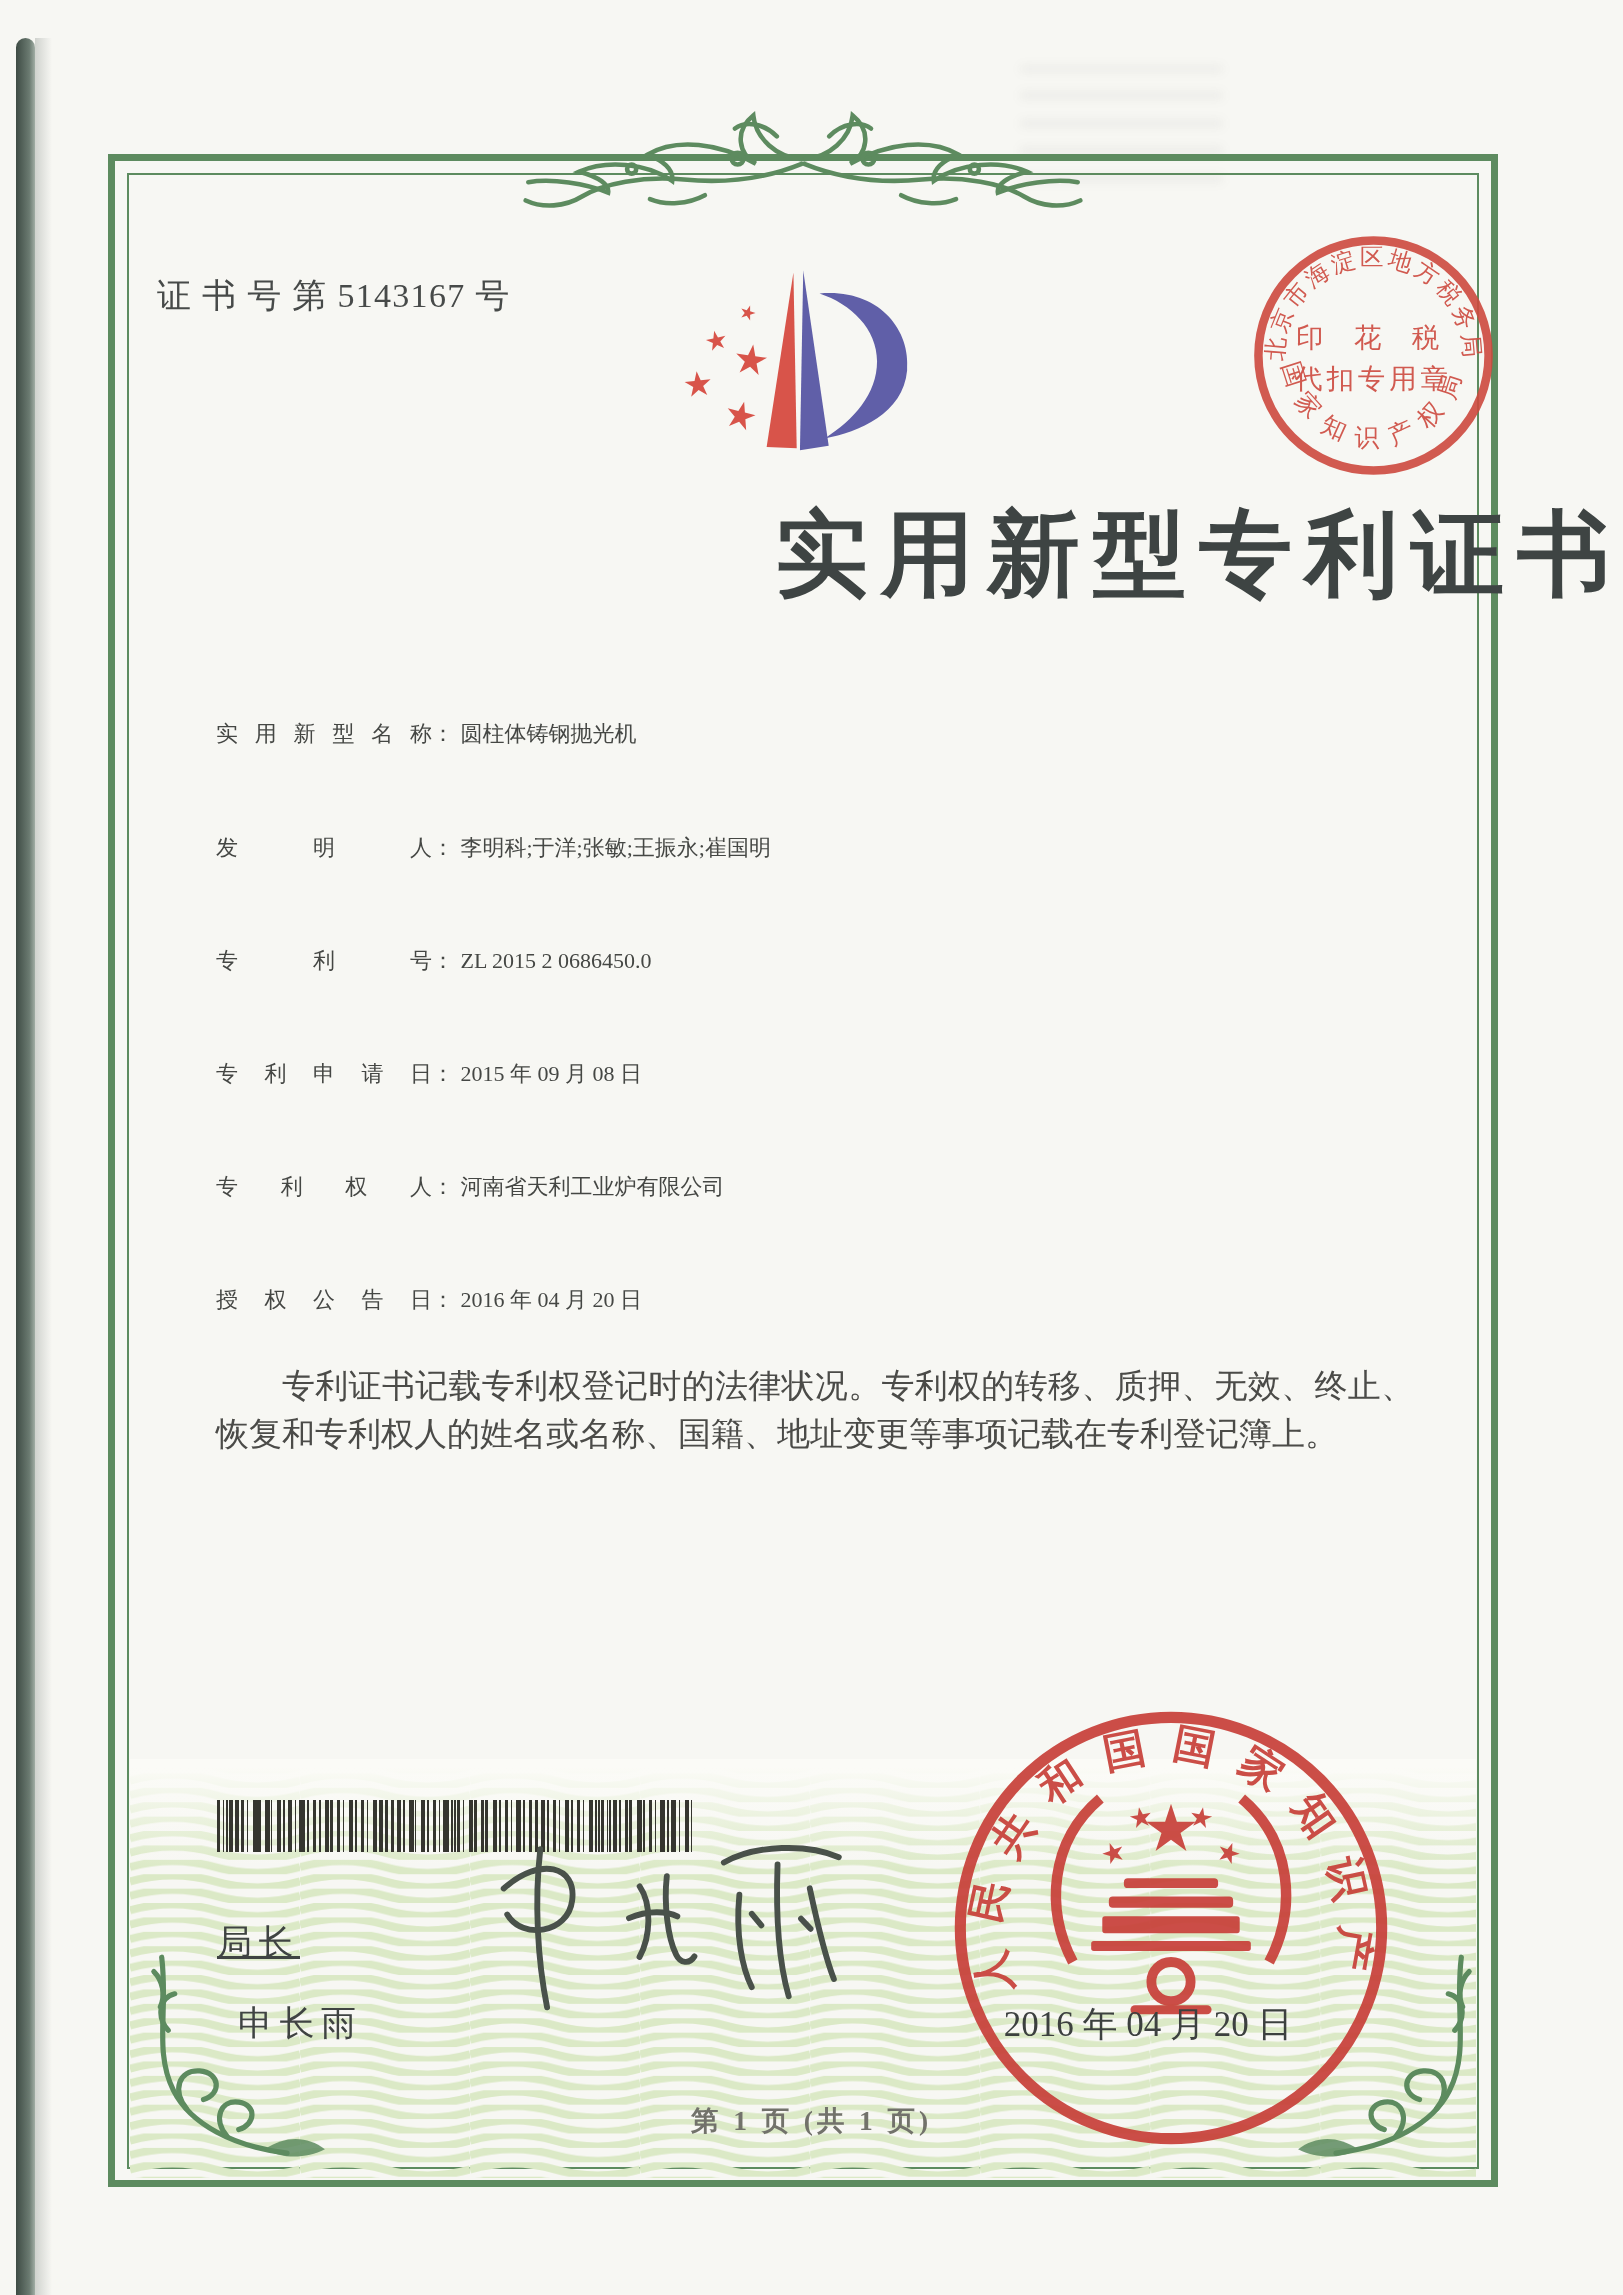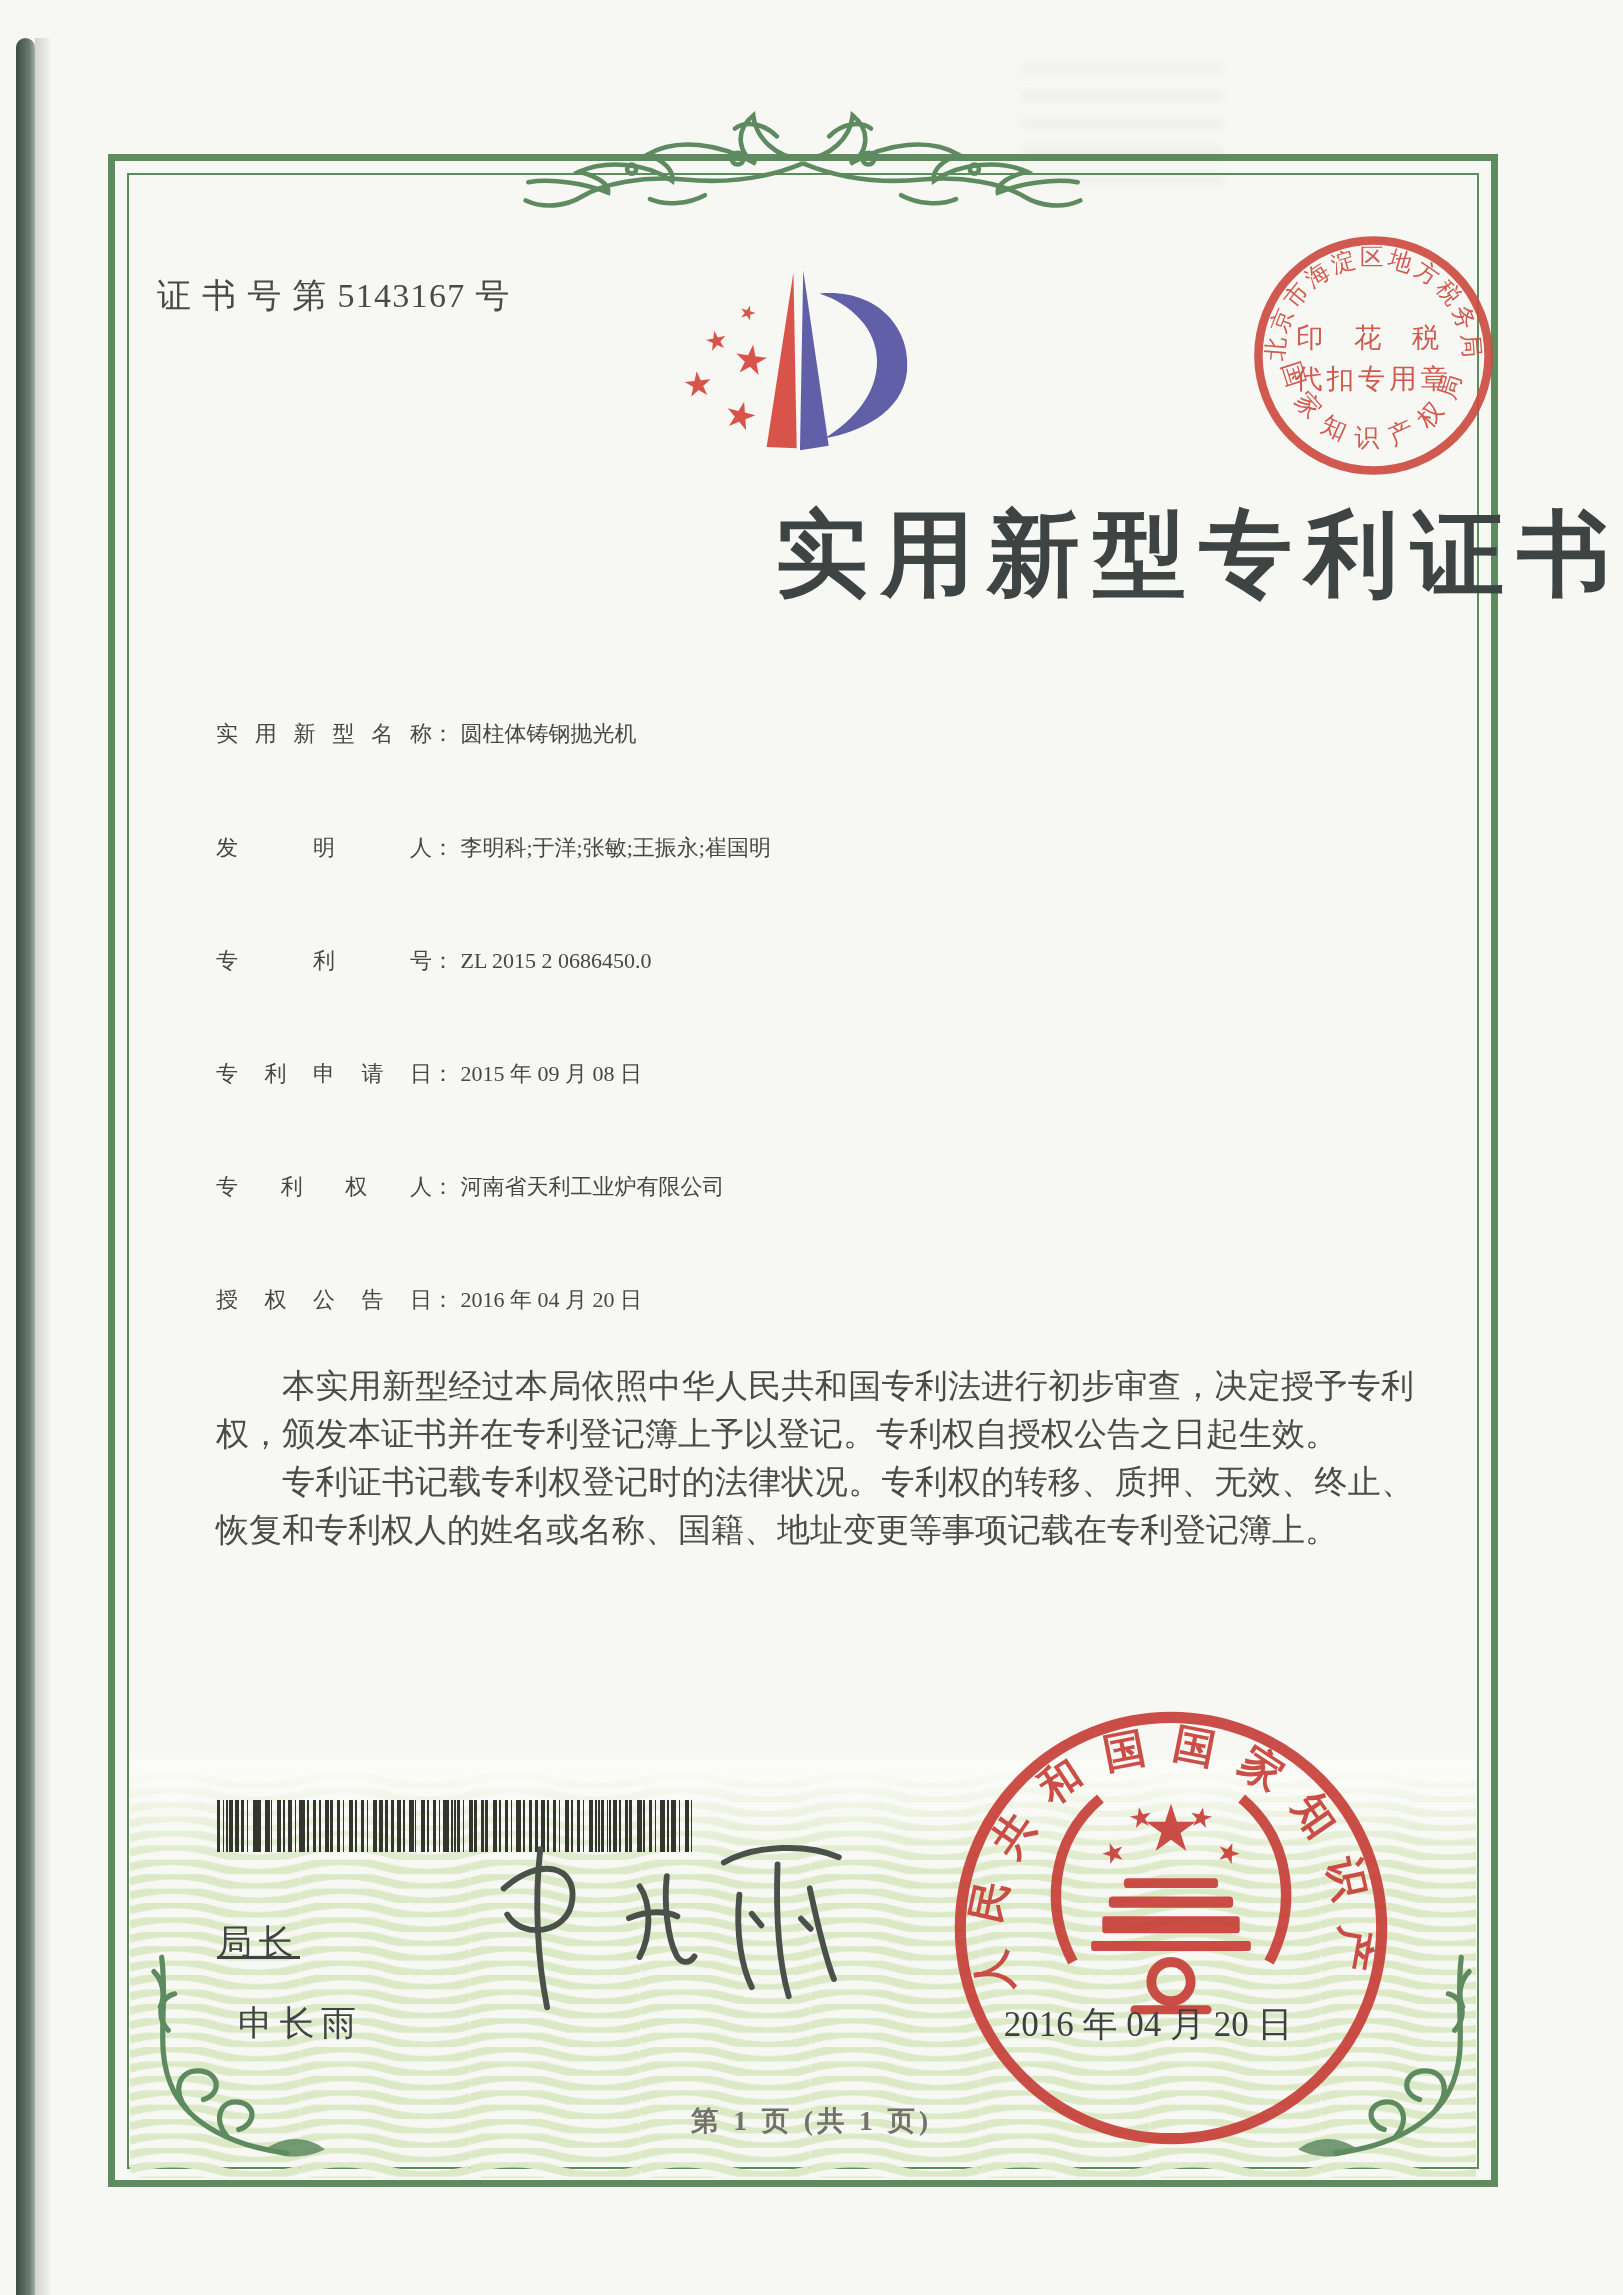--- a/index.html
+++ b/index.html
@@ -167,21 +167,20 @@
   <span class="lbl">专利申请日</span><span class="col">：</span><span class="val">2015 年 09 月 08 日</span>
 </div>
 <div class="abs field f5">
   <span class="lbl">专利权人</span><span class="col">：</span><span class="val">河南省天利工业炉有限公司</span>
 </div>
 <div class="abs field f6">
   <span class="lbl">授权公告日</span><span class="col">：</span><span class="val">2016 年 04 月 20 日</span>
 </div>
 
 <div class="abs paras">
-  <p>本实用新型经过本局依照中华人民共和国专利法进行初步审查，决定授予专利权，颁发本证书并在专利登记簿上予以登记。专利权自授权公告之日起生效。</p>
   <p>专利证书记载专利权登记时的法律状况。专利权的转移、质押、无效、终止、恢复和专利权人的姓名或名称、国籍、地址变更等事项记载在专利登记簿上。</p>
 </div>
 
 <div class="abs barcode"></div>
 
 <div class="abs director-label">局长</div>
 <div class="abs director-name">申长雨</div>
 
 <svg class="abs signature" viewBox="0 0 690 310">
   <g stroke="#49514a" stroke-width="9" fill="none" stroke-linecap="round">

